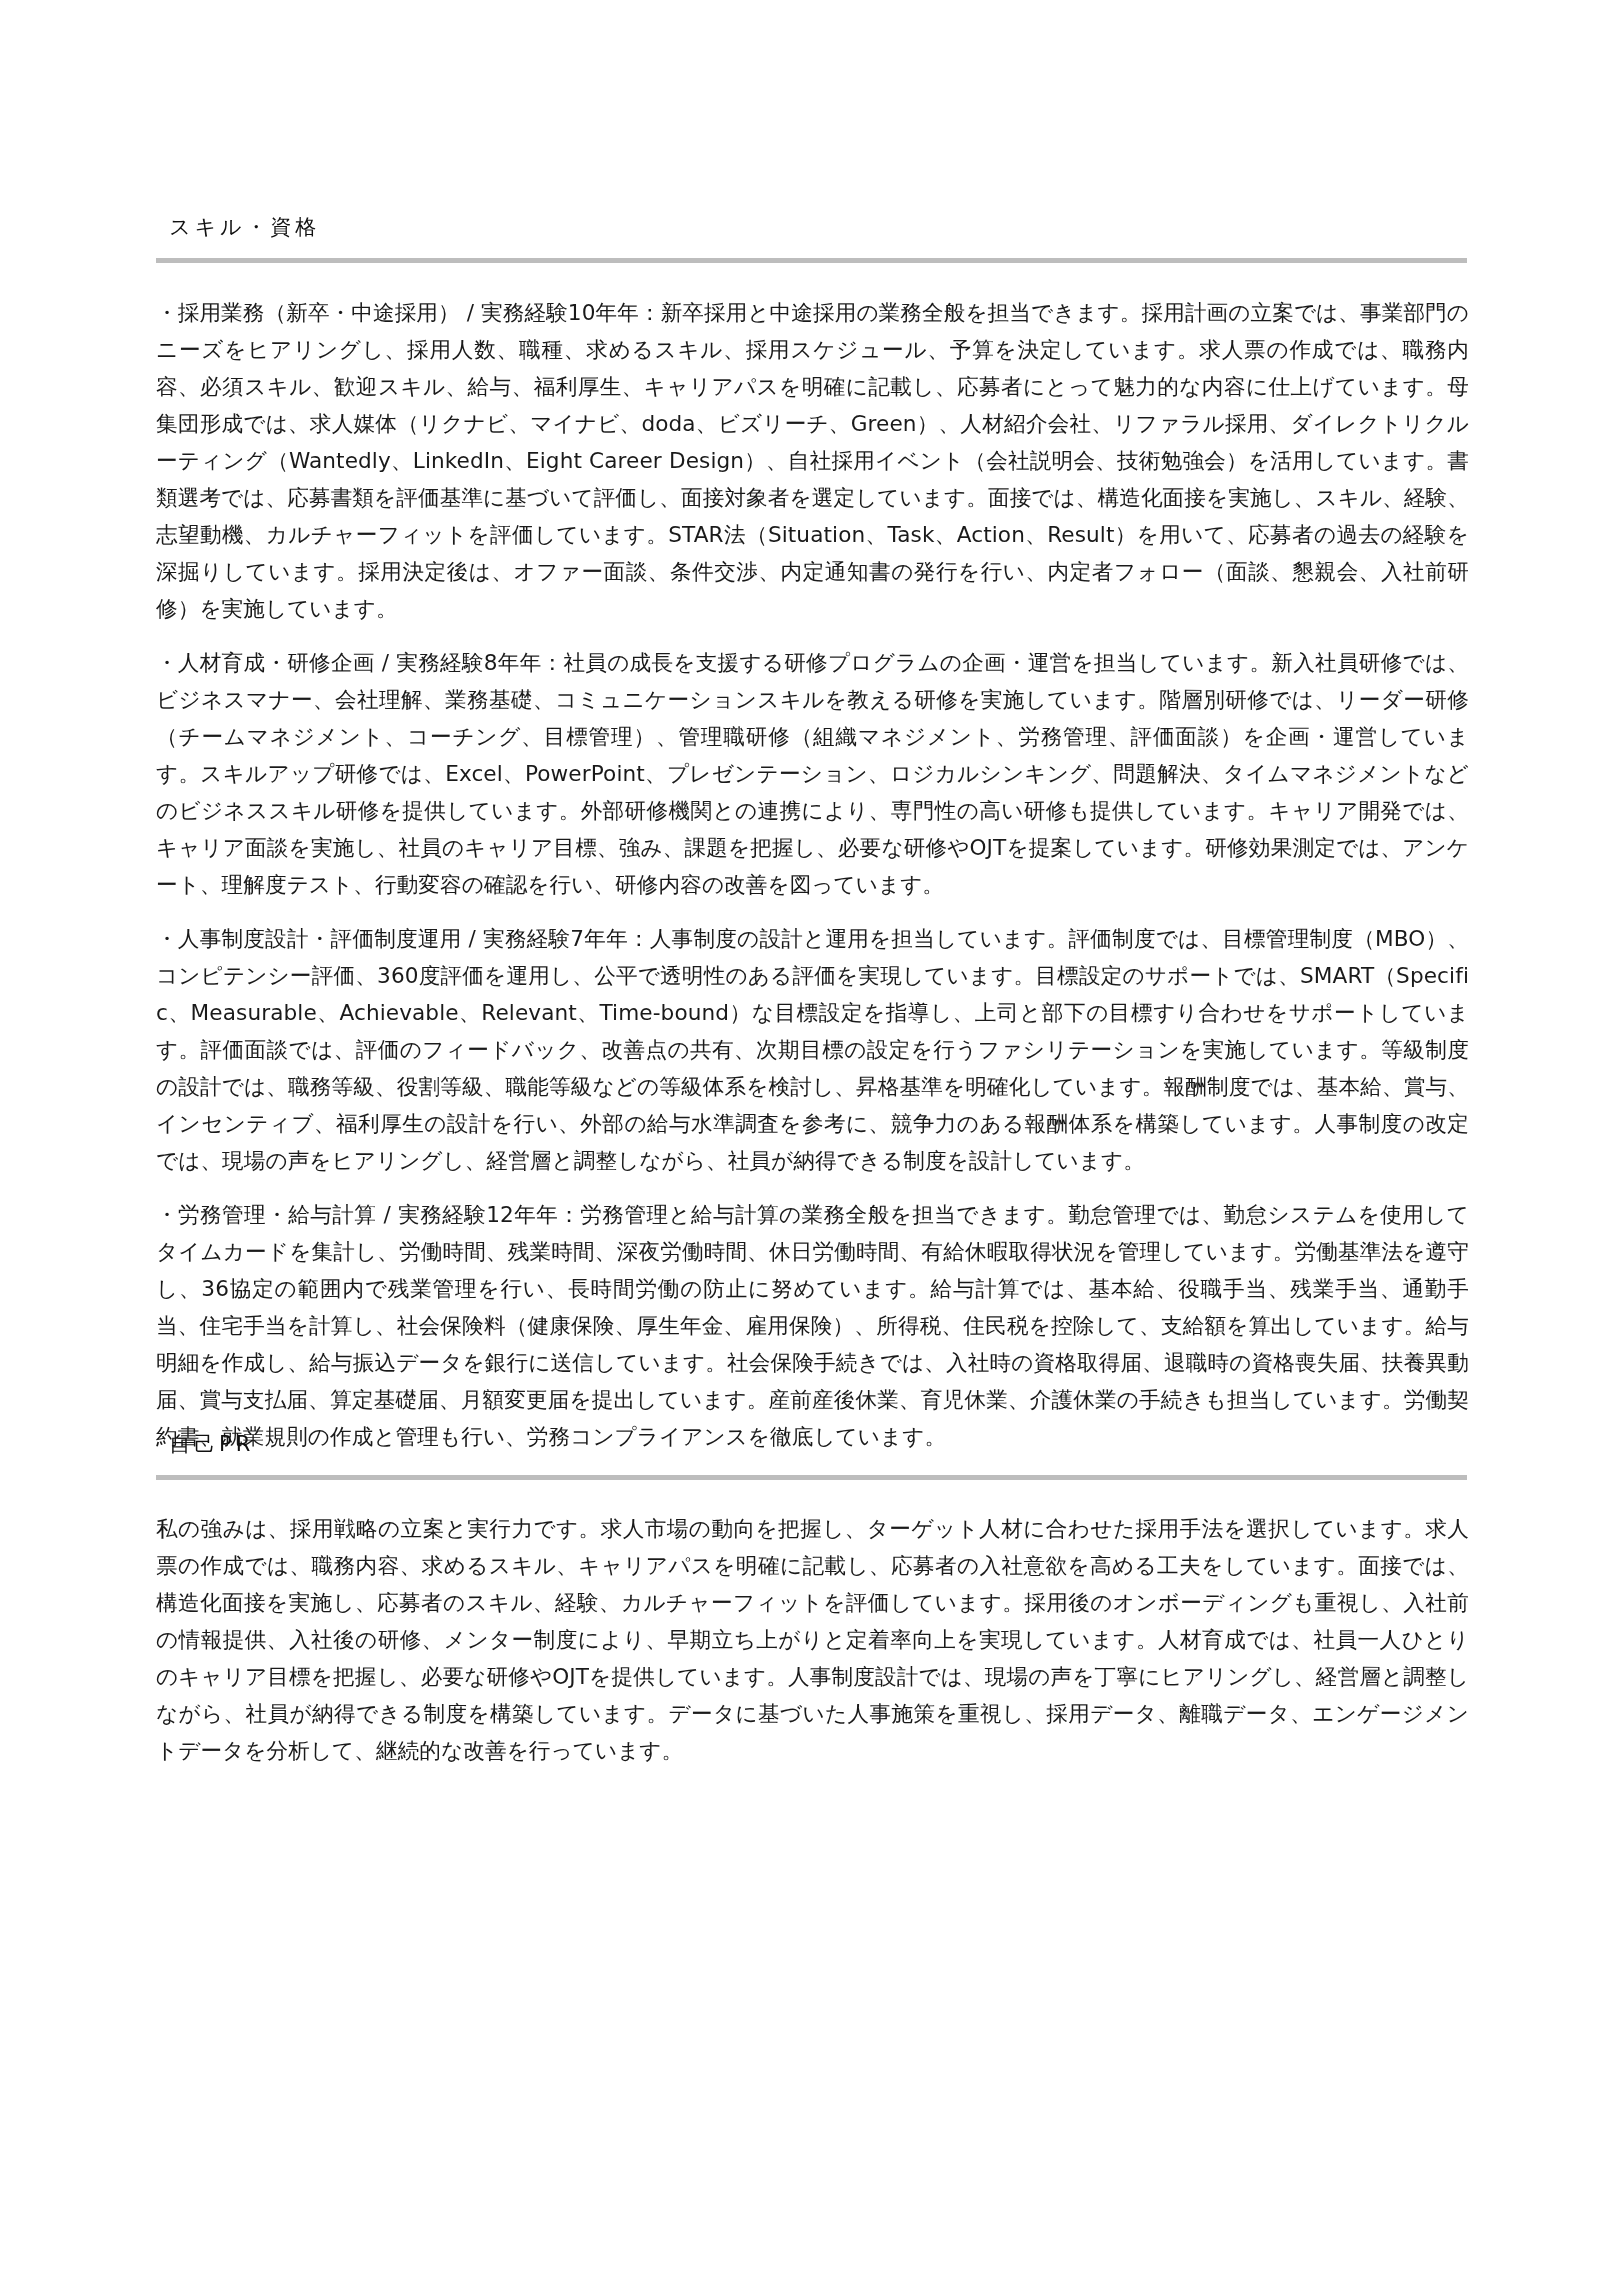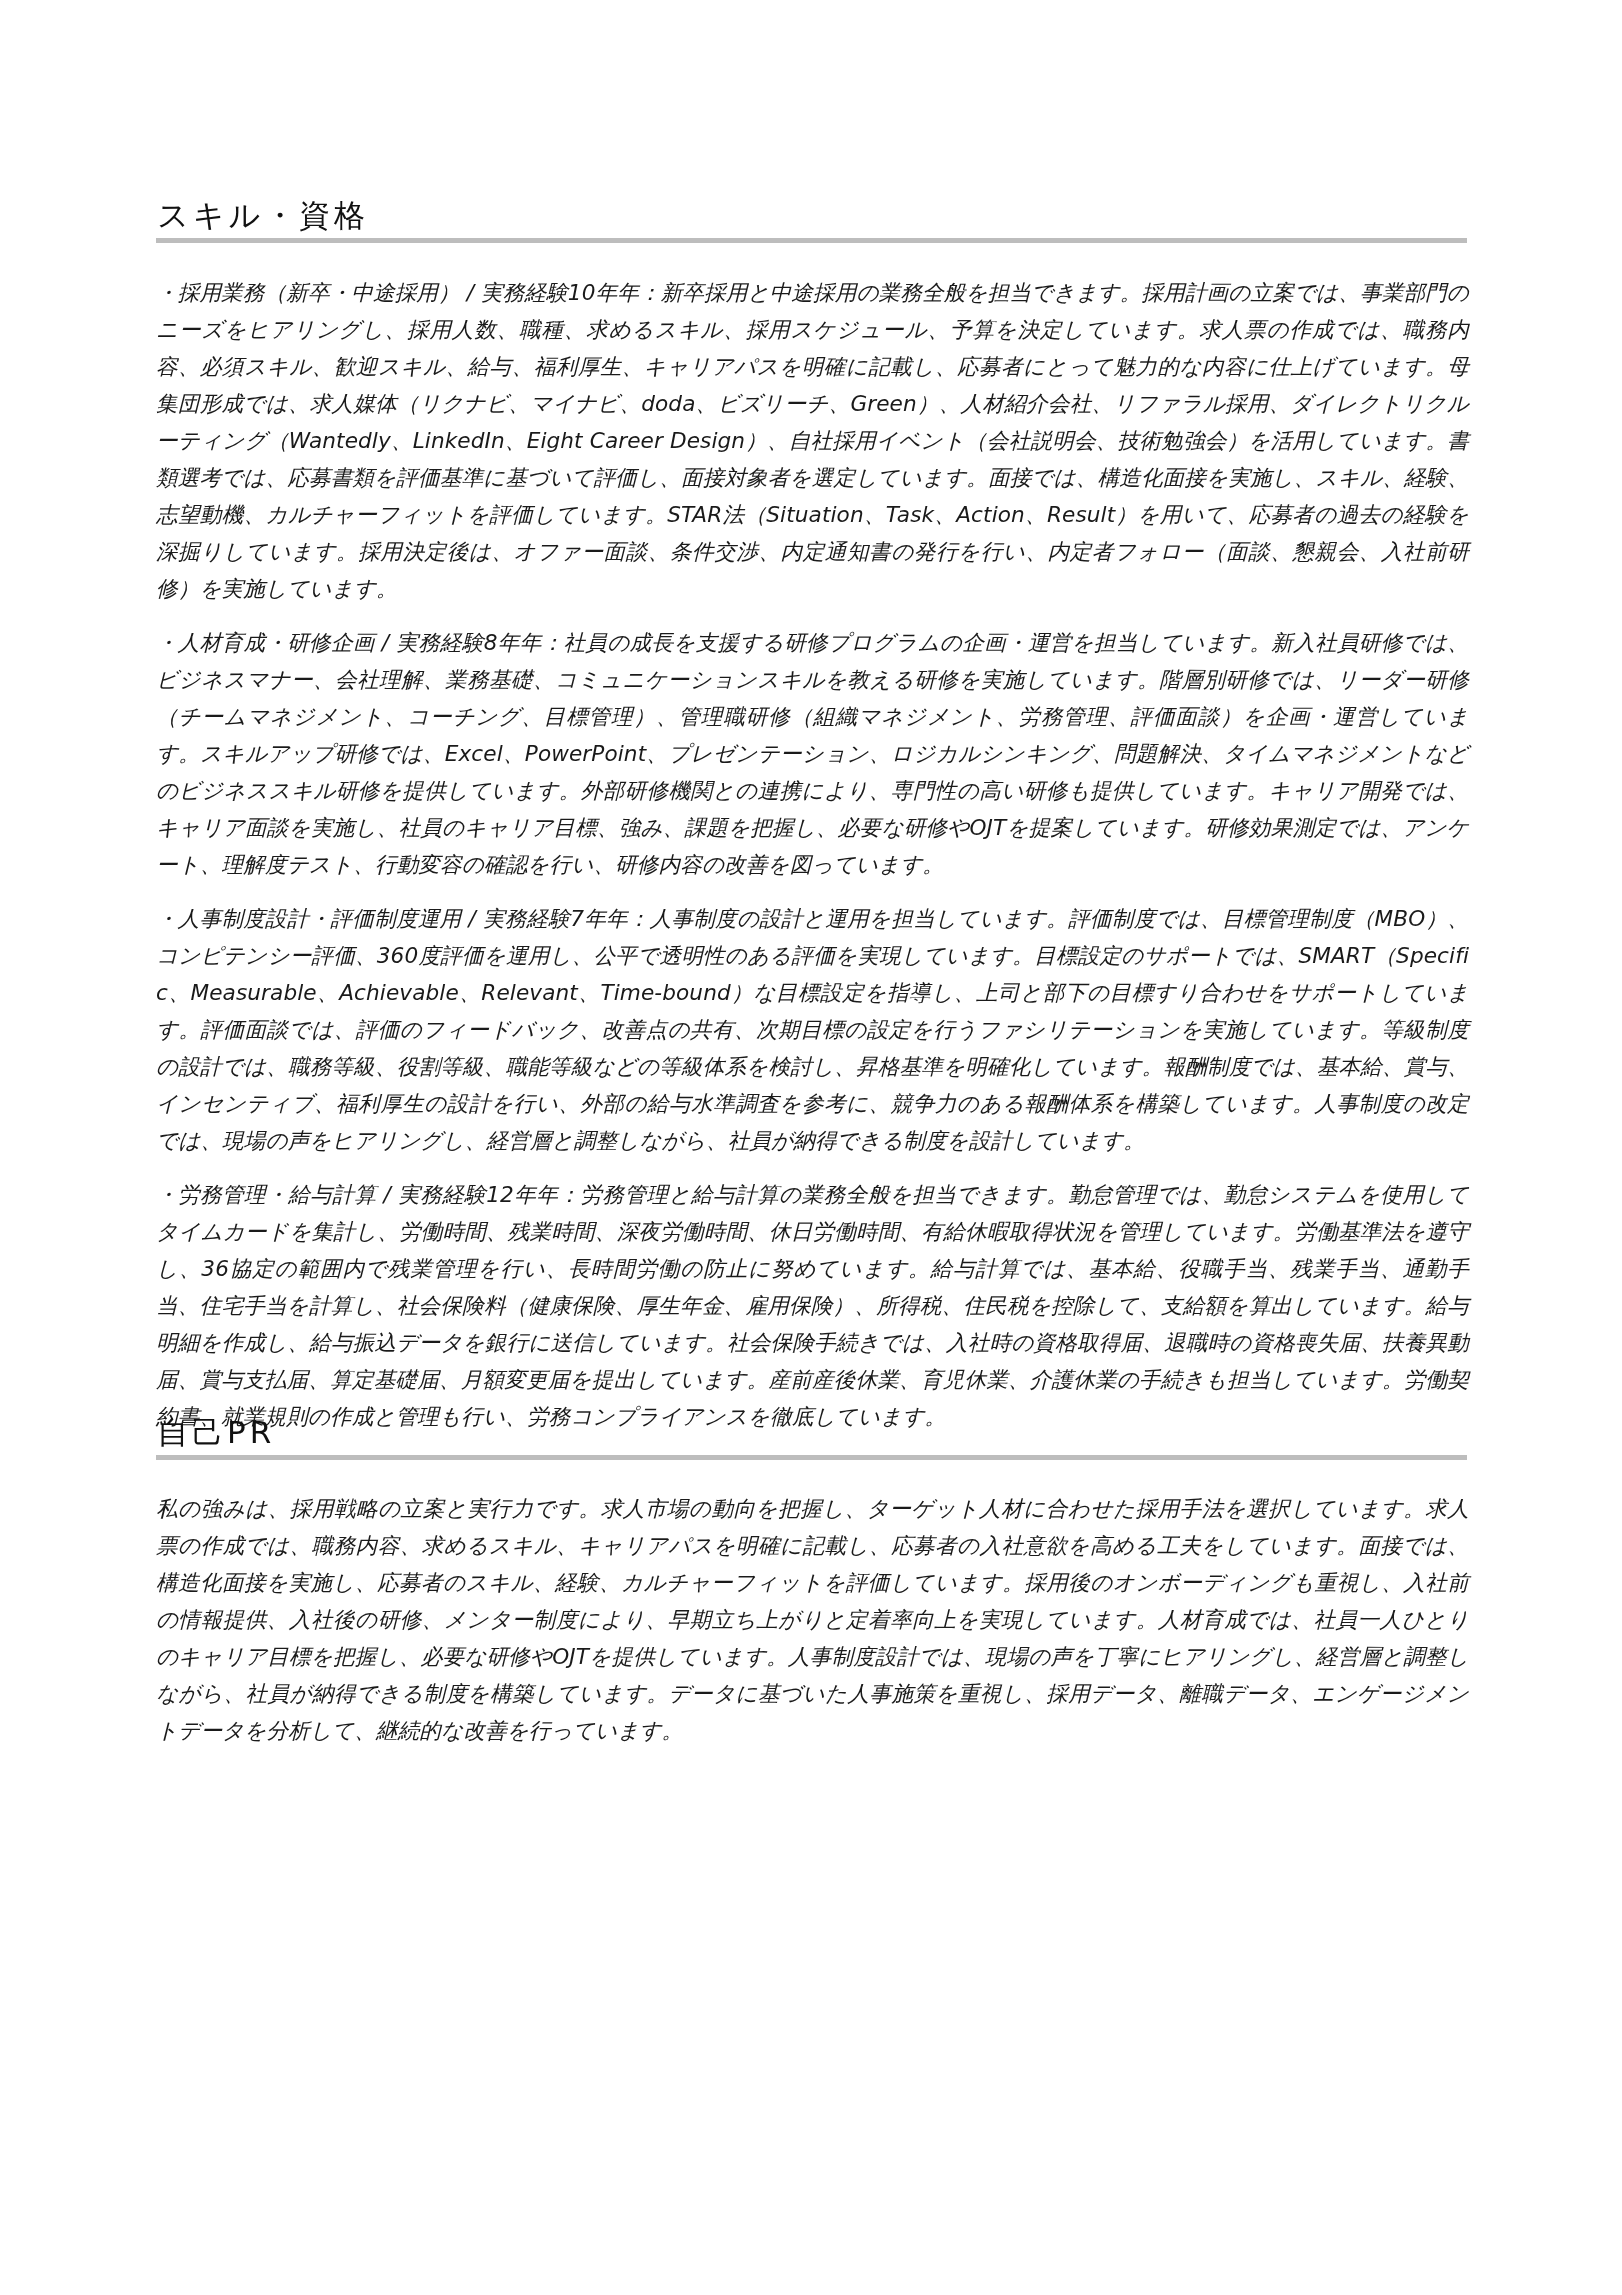--- a/index.html
+++ b/index.html
@@ -22,37 +22,36 @@
       width: 1313px;
     }
     .section {
       position: absolute;
       left: 0;
       width: 1313px;
     }
     .section-skills { top: 196px; }
     .section-pr { top: 1413px; }
     .section-title {
-      font-size: 31px;
+      font-size: 21px;
       line-height: 38px;
       letter-spacing: 3.9px;
       font-weight: normal;
-      margin: 0;
+      margin: 12px;
       padding: 0 0 0 1.3px;
       color: #111111;
     }
     .section-rule {
       height: 5.2px;
       background: #bdbdbd;
       margin-top: 3.9px;
       width: 1311px;
     }
     .section-body {
       margin-top: 31px;
-      font-style: italic;
     }
     .para {
       font-size: 21.6px;
       line-height: 37px;
       margin: 0 0 1.3px 0;
       text-align: justify;
       text-justify: inter-character;
       letter-spacing: 0.1px;
       word-break: break-all;
       color: #1a1a1a;

